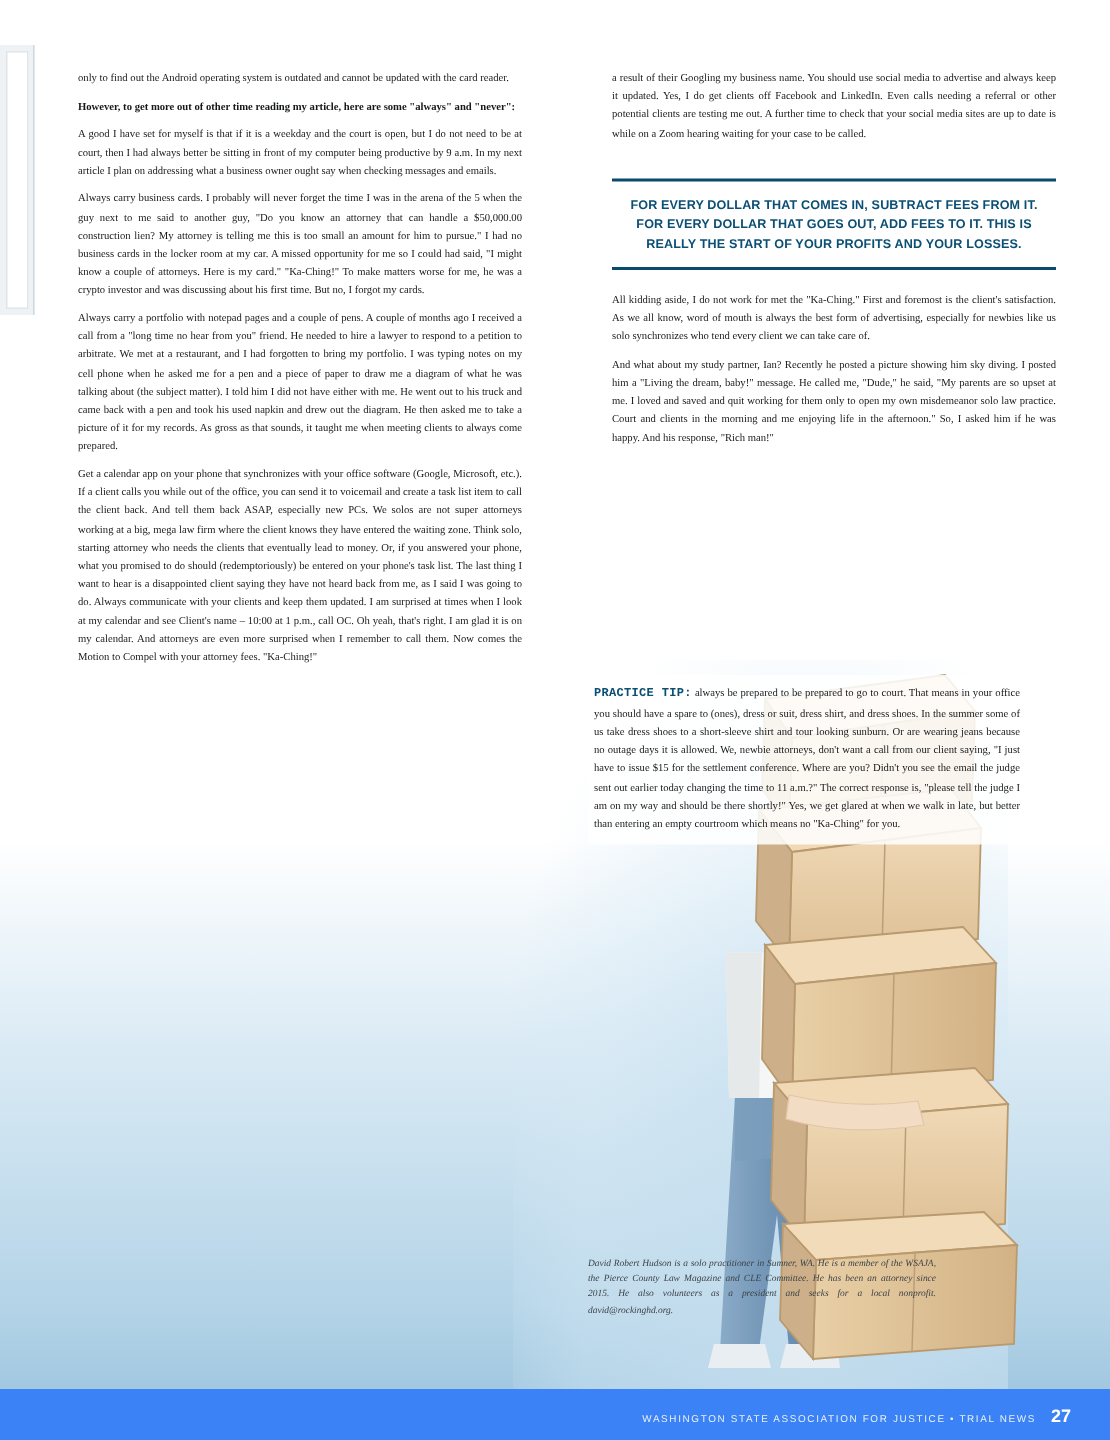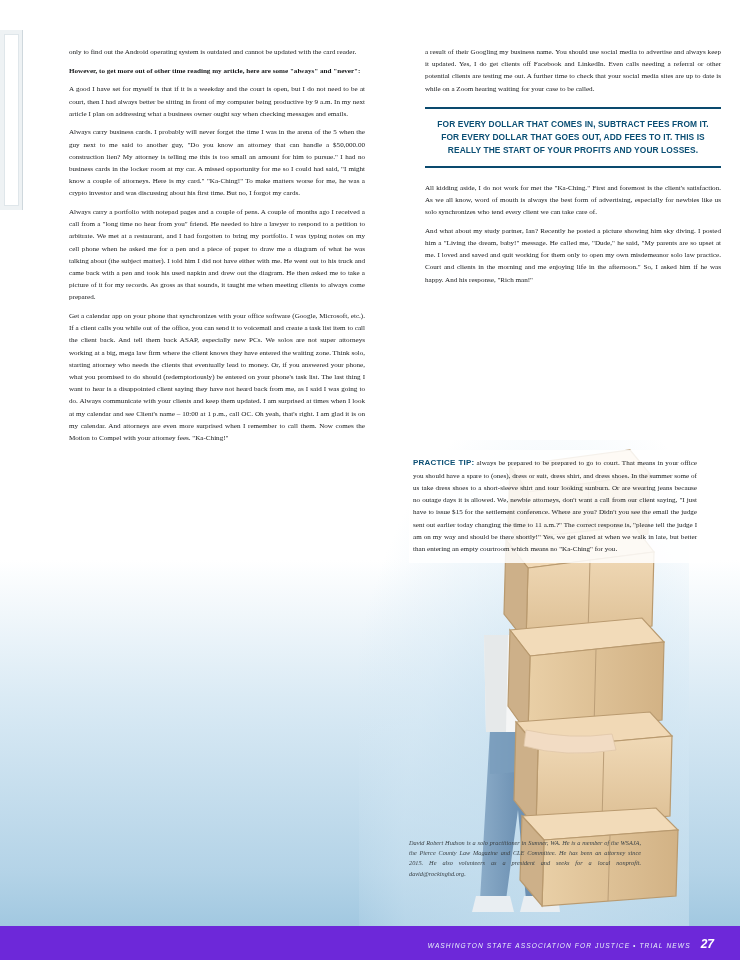--- a/index.html
+++ b/index.html
@@ -12,21 +12,20 @@
     height: 960px;
     overflow: hidden;
     font-family: "Liberation Serif", serif;
     color: #1a1a1a;
   }
   #page {
     position: relative;
     width: 672px;
     height: 960px;
     background: #ffffff;
-    padding-left: 17px;
   }
   
   .bg-wash {
     position: absolute;
     left: 0;
     top: 560px;
     width: 740px;
     height: 400px;
     background: linear-gradient(180deg, rgba(222,236,245,0) 0%, rgba(205,227,241,0.75) 35%, rgba(176,209,230,0.95) 78%, rgba(150,193,220,1) 100%);
     z-index: 0;
@@ -78,21 +77,21 @@
   .col-left { left: 52px; }
   .col-right { left: 408px; }
 
   .col p {
     margin: 0 0 6.5px 0;
   }
   b, .b { font-weight: bold; }
 
   
   .pullquote {
-    margin: 12px 0 14px 0;
+    margin: 24px 0 14px 0;
     padding: 9px 6px 9px 6px;
     border-top: 2px solid #0a4a6e;
     border-bottom: 2px solid #0a4a6e;
     color: #0b4f74;
     font-family: "Liberation Sans", sans-serif;
     font-weight: bold;
     font-size: 8.4px;
     line-height: 1.55;
     text-align: center;
     letter-spacing: 0.1px;
@@ -111,21 +110,21 @@
     z-index: 4;
   }
   .tipbox .tip-body {
     font-size: 7.1px;
     line-height: 1.72;
     text-align: justify;
     color: #16181a;
     margin: 0;
   }
   .tip-label {
-    font-family: Liberation Sans, sans-serif;
+    font-family: Liberation Mono, monospace;
     font-weight: bold;
     color: #0b4f74;
     font-size: 8px;
     letter-spacing: 0.2px;
   }
 
   .bio {
     position: absolute;
     left: 392px;
     top: 838px;
@@ -138,23 +137,22 @@
     z-index: 5;
   }
 
   
   .footer {
     position: absolute;
     left: 0;
     bottom: 0;
     width: 740px;
     height: 34px;
-    background: #6d28d9;
+    background: #3b82f6;
     z-index: 6;
-    font-style: italic;
   }
   .footer-inner {
     position: absolute;
     right: 26px;
     bottom: 9px;
     display: flex;
     align-items: baseline;
     gap: 10px;
   }
   .footer-text {

